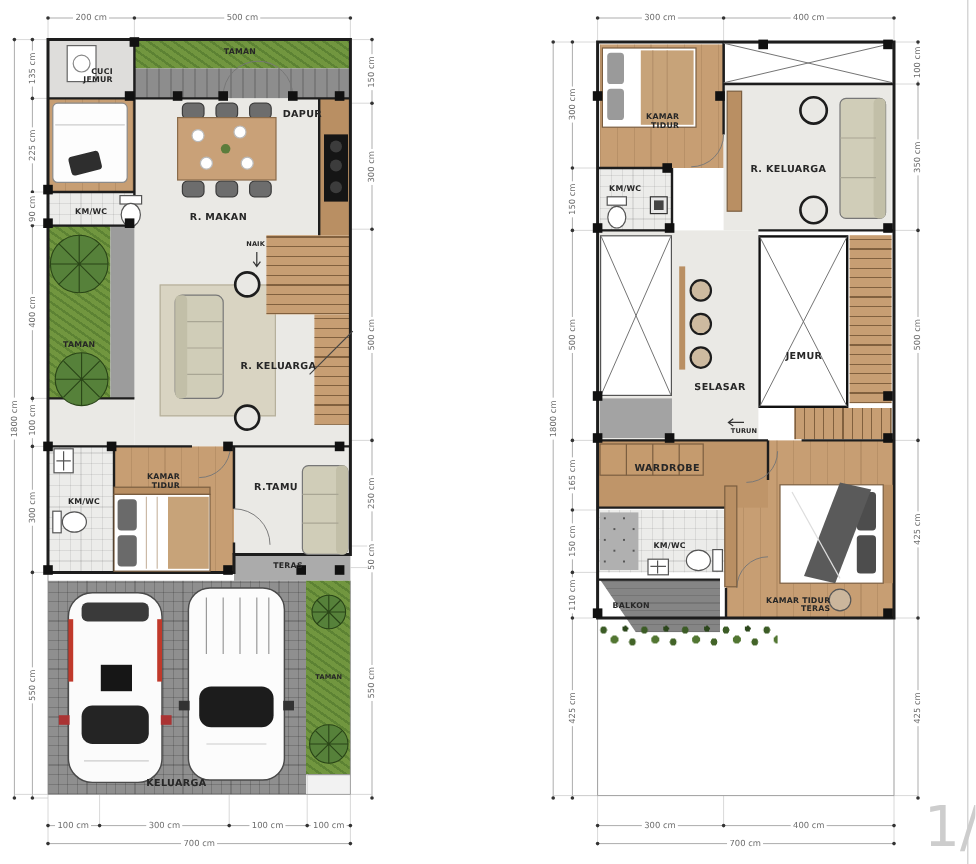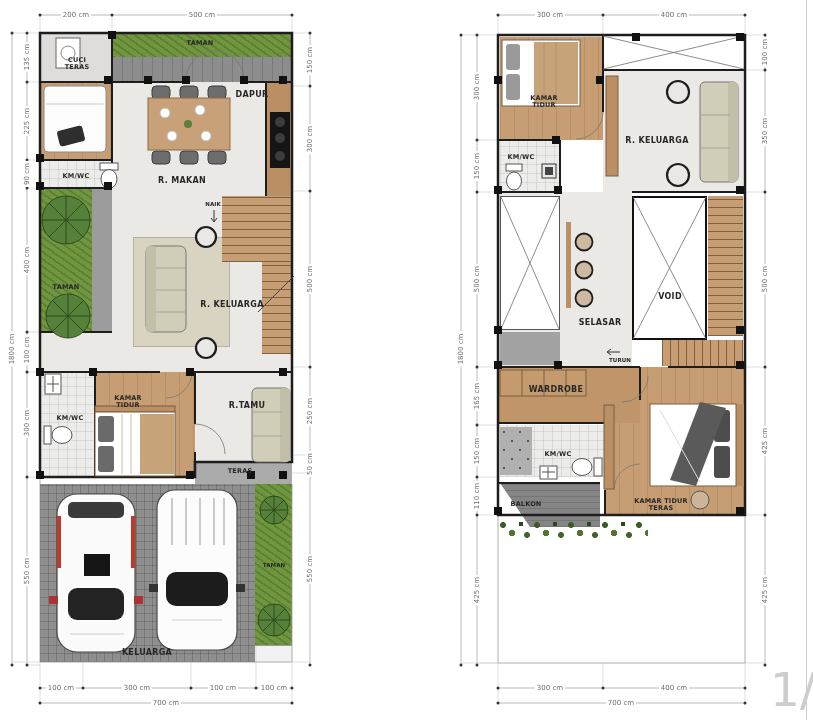--- a/index.html
+++ b/index.html
@@ -1,20 +1,20 @@
 <!DOCTYPE html>
 <html><head>
 <meta charset="utf-8">
 <style>
   html,body{margin:0;padding:0;background:#fff}
   #canvas{position:relative;width:813px;height:720px;background:#fff;overflow:hidden;
           font-family:"DejaVu Sans",sans-serif}
   .room,.ovl{position:absolute;box-sizing:border-box}
   .lbl{position:absolute;font-weight:bold;font-size:8px;line-height:1.15;color:#272727;
-       letter-spacing:.3px;text-align:center;transform:translate(-50%,-50%);white-space:normal;z-index:30}
+       letter-spacing:.3px;text-align:right;transform:translate(-50%,-50%);white-space:normal;z-index:30}
   .lbl.sm{font-size:6.5px;letter-spacing:.2px}
   .lbl.xs{font-size:5.5px;letter-spacing:.1px}
   .dim{position:absolute;font-size:7px;color:#6d6d6d;background:#fff;padding:0 2px;
        transform:translate(-50%,-50%);white-space:nowrap;z-index:25}
   .dim.v{transform:translate(-50%,-50%) rotate(-90deg)}
   .wood{background:#c79e73;background-image:repeating-linear-gradient(90deg,rgba(90,60,30,.14) 0 1px,transparent 1px 14px)}
   .tile{background:#ececea;background-image:repeating-linear-gradient(0deg,rgba(0,0,0,.08) 0 1px,transparent 1px 9px),repeating-linear-gradient(90deg,rgba(0,0,0,.08) 0 1px,transparent 1px 9px)}
   .grass{background:#71963f;background-image:repeating-linear-gradient(35deg,rgba(20,60,10,.22) 0 2px,transparent 2px 6px)}
   .pave{background:#8f8f8f;background-image:repeating-linear-gradient(0deg,rgba(0,0,0,.16) 0 1px,transparent 1px 8px),repeating-linear-gradient(90deg,rgba(0,0,0,.16) 0 1px,transparent 1px 8px)}
   .walk{background:#8d8d8d;background-image:repeating-linear-gradient(90deg,rgba(0,0,0,.14) 0 1px,transparent 1px 10px)}
@@ -333,40 +333,40 @@
       <rect x="736" y="326" width="8" height="8" fill="#111"></rect>
       <rect x="494" y="361" width="8" height="8" fill="#111"></rect>
       <rect x="554" y="361" width="8" height="8" fill="#111"></rect>
       <rect x="736" y="361" width="8" height="8" fill="#111"></rect>
       <rect x="494" y="507" width="8" height="8" fill="#111"></rect>
       <rect x="736" y="507" width="8" height="8" fill="#111"></rect>
       <rect x="632" y="33" width="8" height="8" fill="#111"></rect>
       <rect x="736" y="33" width="8" height="8" fill="#111"></rect>
     </svg>
 
-  <span class="lbl sm" style="left:77px;top:64px;width:34px">CUCI TERAS</span>
+  <span class="lbl sm" style="left:77px;top:64px;width:34px">CUCI JEMUR</span>
   <span class="lbl sm" style="left:200px;top:44px">TAMAN</span>
   <span class="lbl" style="left:252px;top:95px">DAPUR</span>
   <span class="lbl" style="left:182px;top:181px">R. MAKAN</span>
   <span class="lbl sm" style="left:76px;top:177px">KM/WC</span>
   <span class="lbl sm" style="left:66px;top:288px">TAMAN</span>
   <span class="lbl" style="left:232px;top:305px">R. KELUARGA</span>
   <span class="lbl xs" style="left:213px;top:204px">NAIK</span>
   <span class="lbl sm" style="left:128px;top:402px;width:44px">KAMAR TIDUR</span>
   <span class="lbl sm" style="left:70px;top:419px">KM/WC</span>
-  <span class="lbl" style="left:247px;top:406px">R.TAMU</span>
+  <span class="lbl" style="left:230px;top:406px">R.TAMU</span>
   <span class="lbl sm" style="left:240px;top:472px">TERAS</span>
   <span class="lbl" style="left:147px;top:653px">KELUARGA</span>
   <span class="lbl xs" style="left:274px;top:565px">TAMAN</span>
 
   <span class="lbl sm" style="left:544px;top:102px;width:44px">KAMAR TIDUR</span>
   <span class="lbl" style="left:657px;top:141px">R. KELUARGA</span>
   <span class="lbl sm" style="left:521px;top:158px">KM/WC</span>
   <span class="lbl" style="left:600px;top:323px">SELASAR</span>
-  <span class="lbl" style="left:670px;top:297px">VOID</span>
+  <span class="lbl" style="left:670px;top:297px">JEMUR</span>
   <span class="lbl xs" style="left:620px;top:360px">TURUN</span>
   <span class="lbl" style="left:556px;top:390px">WARDROBE</span>
   <span class="lbl sm" style="left:558px;top:455px">KM/WC</span>
   <span class="lbl sm" style="left:526px;top:505px">BALKON</span>
   <span class="lbl sm" style="left:661px;top:505px;width:62px">KAMAR TIDUR TERAS</span>
 
   <span class="dim" style="left:76px;top:15px">200 cm</span>
   <span class="dim" style="left:202px;top:15px">500 cm</span>
   <span class="dim v" style="left:12px;top:349px">1800 cm</span>
   <span class="dim v" style="left:27px;top:57px">135 cm</span>

